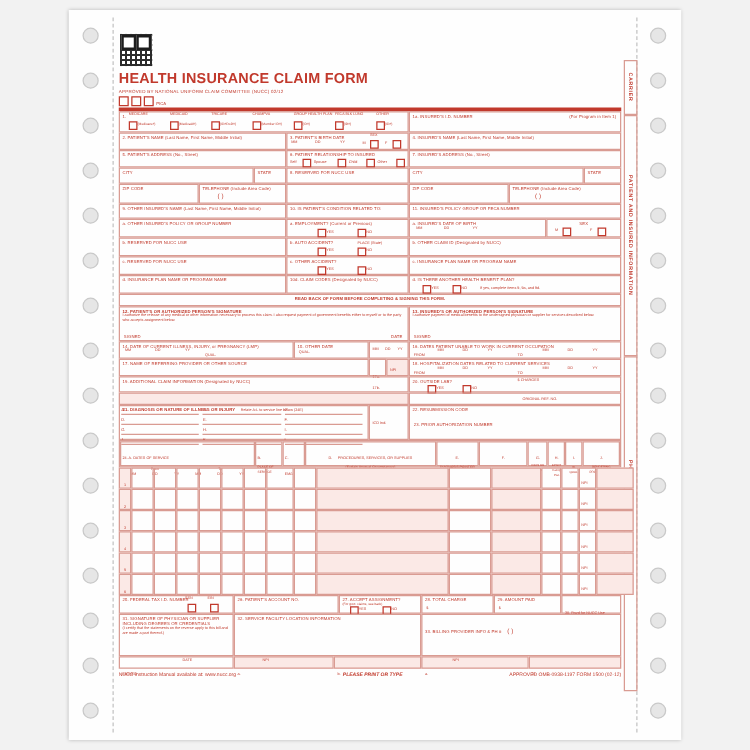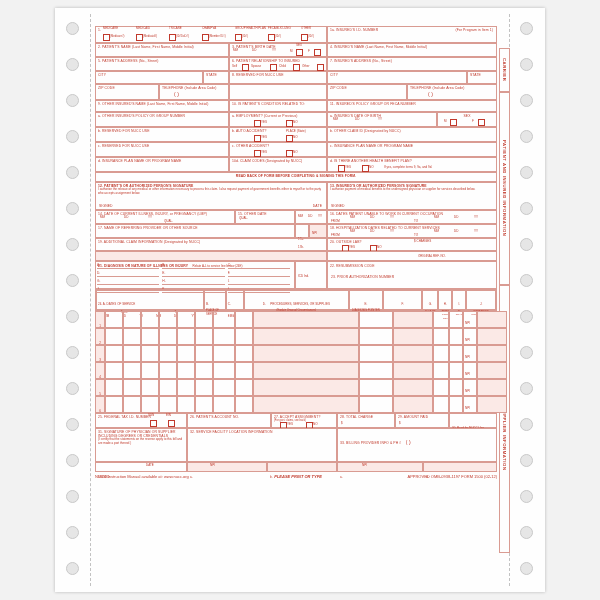--- a/index.html
+++ b/index.html
@@ -131,20 +131,32 @@
         <div class="hole" style="top: 446px;"></div>
         <div class="hole" style="top: 482px;"></div>
         <div class="hole" style="top: 518px;"></div>
         <div class="hole" style="top: 554px;"></div>
       </div>
     <div class="perf left"></div>
     <div class="perf right"></div>
 
     <div class="form">
 
+      <div class="sect" style="width:402px;">
+        <div class="qr"></div>
+        <div class="hdr-title">HEALTH INSURANCE CLAIM FORM</div>
+        <div class="hdr-sub">APPROVED BY NATIONAL UNIFORM CLAIM COMMITTEE (NUCC) 02/12</div>
+        <div class="pica-row">
+          <span class="pica-box"></span>
+          <span class="pica-box"></span>
+          <span class="pica-box"></span>
+          <span class="pica-lbl">PICA</span>
+        </div>
+        <div class="topbar"></div>
+      </div>
 
       <div class="vlabel" style="top:22px;height:44px;">CARRIER</div>
       <div class="vlabel" style="top:66px;height:193px;">PATIENT AND INSURED INFORMATION</div>
       <div class="vlabel" style="top:259px;height:268px;">PHYSICIAN OR SUPPLIER INFORMATION</div>
 
       <div class="row">
         <div class="cell" style="width:232px;height:17px;">
           <span class="lbl">1.</span>
           <div id="prog-row" style="display:flex;gap:1px;position:absolute;left:7px;top:0px;">
               <div style="width: 32px; position: relative;">

